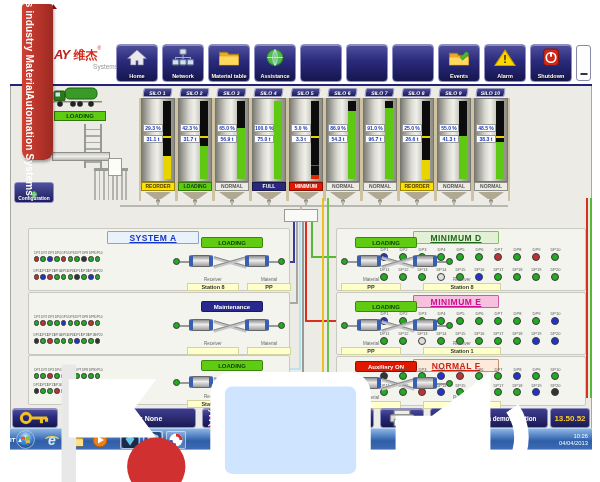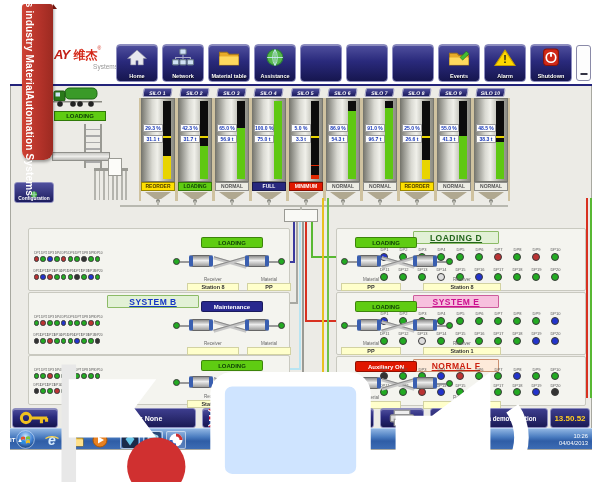--- a/index.html
+++ b/index.html
@@ -408,20 +408,21 @@
       <div class="pipe" style="left: 302px; top: 222px; width: 2px; height: 157px; background: rgb(154, 154, 148);"></div>
       <div class="pipe" style="left: 302px; top: 378px; width: 36px; height: 2px; background: rgb(154, 154, 148);"></div>
       <div class="pipe" style="left: 322px; top: 198px; width: 2px; height: 208px; background: rgb(232, 192, 32);"></div>
       <div class="pipe" style="left: 327px; top: 198px; width: 2px; height: 208px; background: rgb(108, 194, 74);"></div>
       <div class="pipe" style="left: 586px; top: 198px; width: 1.5px; height: 200px; background: rgb(216, 48, 32);"></div>
       <div class="pipe" style="left: 590px; top: 198px; width: 1.5px; height: 200px; background: rgb(88, 184, 50);"></div>
     </div>
 
   <div id="systems">
       <div class="panel" style="left: 28px; top: 228px; width: 262px; height: 63px;">
+        <div class="ptitle" style="left: 78px; top: 2px; width: 92px; background: rgb(233, 241, 251); border-color: rgb(138, 165, 204); color: rgb(21, 53, 197);">SYSTEM A</div>
         <div class="pstatus" style="left: 172px; top: 8px; width: 62px; background: rgb(95, 204, 18); color: rgb(13, 61, 6);">LOADING</div>
         <div class="led-lab" style="left: 2px; top: 22px; width: 12.8px; font-size: 3.2px;">DP1</div>
         <div class="led" style="left: 4.65px; top: 27px; width: 5.5px; height: 5.5px; background: rgb(187, 51, 51);"></div>
         <div class="led-lab" style="left: 8.8px; top: 22px; width: 12.8px; font-size: 3.2px;">DP2</div>
         <div class="led" style="left: 11.45px; top: 27px; width: 5.5px; height: 5.5px; background: rgb(34, 170, 34);"></div>
         <div class="led-lab" style="left: 15.6px; top: 22px; width: 12.8px; font-size: 3.2px;">DP3</div>
         <div class="led" style="left: 18.25px; top: 27px; width: 5.5px; height: 5.5px; background: rgb(34, 51, 204);"></div>
         <div class="led-lab" style="left: 22.4px; top: 22px; width: 12.8px; font-size: 3.2px;">DP4</div>
         <div class="led" style="left: 25.05px; top: 27px; width: 5.5px; height: 5.5px; background: rgb(34, 170, 34);"></div>
         <div class="led-lab" style="left: 29.2px; top: 22px; width: 12.8px; font-size: 3.2px;">DP5</div>
@@ -465,21 +466,20 @@
           <div class="pump" style="left: 72px; top: 4px; width: 24px;"></div>
           <div style="position: absolute; left: 96px; top: 10px; width: 9px; height: 1.5px; background: rgb(153, 153, 153);"></div>
           <div class="led" style="left: 105px; top: 7px; width: 7px; height: 7px; background: rgb(34, 170, 34);"></div>
         </div>
         <div class="fldlab" style="left: 158px; top: 48px; width: 52px;">Receiver</div>
         <div class="fldbox" style="left: 158px; top: 54px; width: 52px;">Station 8</div>
         <div class="fldlab" style="left: 218px; top: 48px; width: 44px;">Material</div>
         <div class="fldbox" style="left: 218px; top: 54px; width: 44px;">PP</div>
       </div>
       <div class="panel" style="left: 28px; top: 292px; width: 262px; height: 63px;">
-        <div class="ptitle" style="left: 78px; top: 2px; width: 92px; background: rgb(226, 241, 214); border-color: rgb(140, 187, 102); color: rgb(21, 53, 197);">SYSTEM B</div>
         <div class="pstatus" style="left: 172px; top: 8px; width: 62px; background: rgb(40, 40, 142); color: rgb(255, 255, 255);">Maintenance</div>
         <div class="led-lab" style="left: 2px; top: 22px; width: 12.8px; font-size: 3.2px;">DP1</div>
         <div class="led" style="left: 4.65px; top: 27px; width: 5.5px; height: 5.5px; background: rgb(34, 170, 34);"></div>
         <div class="led-lab" style="left: 8.8px; top: 22px; width: 12.8px; font-size: 3.2px;">DP2</div>
         <div class="led" style="left: 11.45px; top: 27px; width: 5.5px; height: 5.5px; background: rgb(187, 51, 51);"></div>
         <div class="led-lab" style="left: 15.6px; top: 22px; width: 12.8px; font-size: 3.2px;">DP3</div>
         <div class="led" style="left: 18.25px; top: 27px; width: 5.5px; height: 5.5px; background: rgb(34, 170, 34);"></div>
         <div class="led-lab" style="left: 22.4px; top: 22px; width: 12.8px; font-size: 3.2px;">DP4</div>
         <div class="led" style="left: 25.05px; top: 27px; width: 5.5px; height: 5.5px; background: rgb(34, 170, 34);"></div>
         <div class="led-lab" style="left: 29.2px; top: 22px; width: 12.8px; font-size: 3.2px;">DP5</div>
@@ -580,21 +580,21 @@
           <div class="pump" style="left: 72px; top: 4px; width: 24px;"></div>
           <div style="position: absolute; left: 96px; top: 10px; width: 9px; height: 1.5px; background: rgb(153, 153, 153);"></div>
           <div class="led" style="left: 105px; top: 7px; width: 7px; height: 7px; background: rgb(34, 170, 34);"></div>
         </div>
         <div class="fldlab" style="left: 158px; top: 38px; width: 52px;">Receiver</div>
         <div class="fldbox" style="left: 158px; top: 44px; width: 52px;">Station 8</div>
         <div class="fldlab" style="left: 218px; top: 38px; width: 44px;">Material</div>
         <div class="fldbox" style="left: 218px; top: 44px; width: 44px;">PP</div>
       </div>
       <div class="panel" style="left: 336px; top: 228px; width: 250px; height: 63px;">
-        <div class="ptitle" style="left: 76px; top: 2px; width: 86px; background: rgb(226, 241, 214); border-color: rgb(140, 187, 102); color: rgb(35, 101, 28);">LOADING D</div>
+        <div class="ptitle" style="left: 76px; top: 2px; width: 86px; background: rgb(226, 241, 214); border-color: rgb(140, 187, 102); color: rgb(35, 101, 28);">MINIMUM D</div>
         <div class="pstatus" style="left: 18px; top: 8px; width: 62px; background: rgb(95, 204, 18); color: rgb(13, 61, 6);">LOADING</div>
         <div class="led-lab" style="left: 35px; top: 18px; width: 25px; font-size: 4px;">DP1</div>
         <div class="led" style="left: 42.5px; top: 24px; width: 8px; height: 8px; background: rgb(34, 51, 204);"></div>
         <div class="led-lab" style="left: 54px; top: 18px; width: 25px; font-size: 4px;">DP2</div>
         <div class="led" style="left: 61.5px; top: 24px; width: 8px; height: 8px; background: rgb(34, 170, 34);"></div>
         <div class="led-lab" style="left: 73px; top: 18px; width: 25px; font-size: 4px;">DP3</div>
         <div class="led" style="left: 80.5px; top: 24px; width: 8px; height: 8px; background: rgb(34, 170, 34);"></div>
         <div class="led-lab" style="left: 92px; top: 18px; width: 25px; font-size: 4px;">DP4</div>
         <div class="led" style="left: 99.5px; top: 24px; width: 8px; height: 8px; background: rgb(34, 170, 34);"></div>
         <div class="led-lab" style="left: 111px; top: 18px; width: 25px; font-size: 4px;">DP5</div>
@@ -638,21 +638,21 @@
           <div class="pump" style="left: 72px; top: 4px; width: 24px;"></div>
           <div style="position: absolute; left: 96px; top: 10px; width: 9px; height: 1.5px; background: rgb(153, 153, 153);"></div>
           <div class="led" style="left: 105px; top: 7px; width: 7px; height: 7px; background: rgb(34, 170, 34);"></div>
         </div>
         <div class="fldlab" style="left: 4px; top: 48px; width: 60px;">Material</div>
         <div class="fldbox" style="left: 4px; top: 54px; width: 60px;">PP</div>
         <div class="fldlab" style="left: 86px; top: 48px; width: 78px;">Receiver</div>
         <div class="fldbox" style="left: 86px; top: 54px; width: 78px;">Station 8</div>
       </div>
       <div class="panel" style="left: 336px; top: 292px; width: 250px; height: 63px;">
-        <div class="ptitle" style="left: 76px; top: 2px; width: 86px; background: rgb(247, 192, 222); border-color: rgb(204, 92, 156); color: rgb(204, 16, 144);">SYSTEM E</div>
+        <div class="ptitle" style="left: 76px; top: 2px; width: 86px; background: rgb(247, 192, 222); border-color: rgb(204, 92, 156); color: rgb(204, 16, 144);">MINIMUM E</div>
         <div class="pstatus" style="left: 18px; top: 8px; width: 62px; background: rgb(95, 204, 18); color: rgb(13, 61, 6);">LOADING</div>
         <div class="led-lab" style="left: 35px; top: 18px; width: 25px; font-size: 4px;">DP1</div>
         <div class="led" style="left: 42.5px; top: 24px; width: 8px; height: 8px; background: rgb(34, 51, 204);"></div>
         <div class="led-lab" style="left: 54px; top: 18px; width: 25px; font-size: 4px;">DP2</div>
         <div class="led" style="left: 61.5px; top: 24px; width: 8px; height: 8px; background: rgb(34, 170, 34);"></div>
         <div class="led-lab" style="left: 73px; top: 18px; width: 25px; font-size: 4px;">DP3</div>
         <div class="led" style="left: 80.5px; top: 24px; width: 8px; height: 8px; background: rgb(34, 170, 34);"></div>
         <div class="led-lab" style="left: 92px; top: 18px; width: 25px; font-size: 4px;">DP4</div>
         <div class="led" style="left: 99.5px; top: 24px; width: 8px; height: 8px; background: rgb(34, 170, 34);"></div>
         <div class="led-lab" style="left: 111px; top: 18px; width: 25px; font-size: 4px;">DP5</div>

